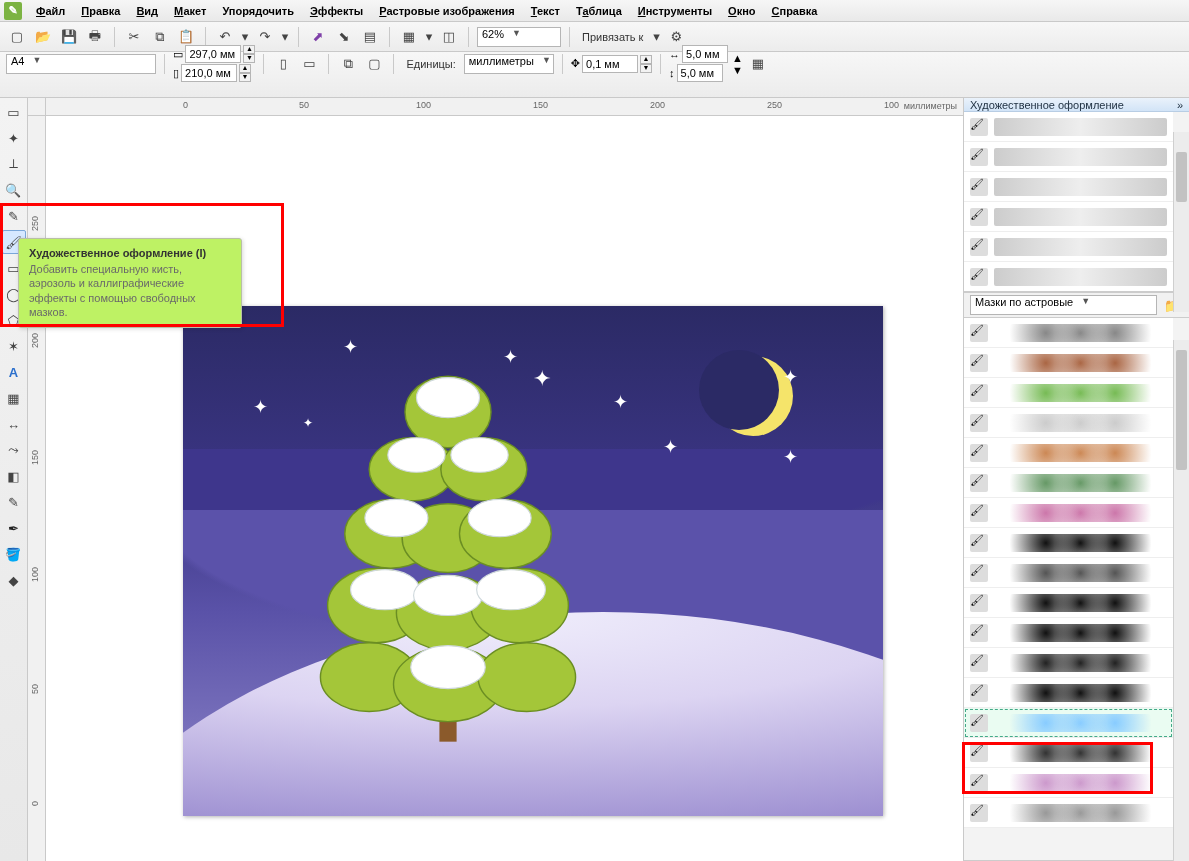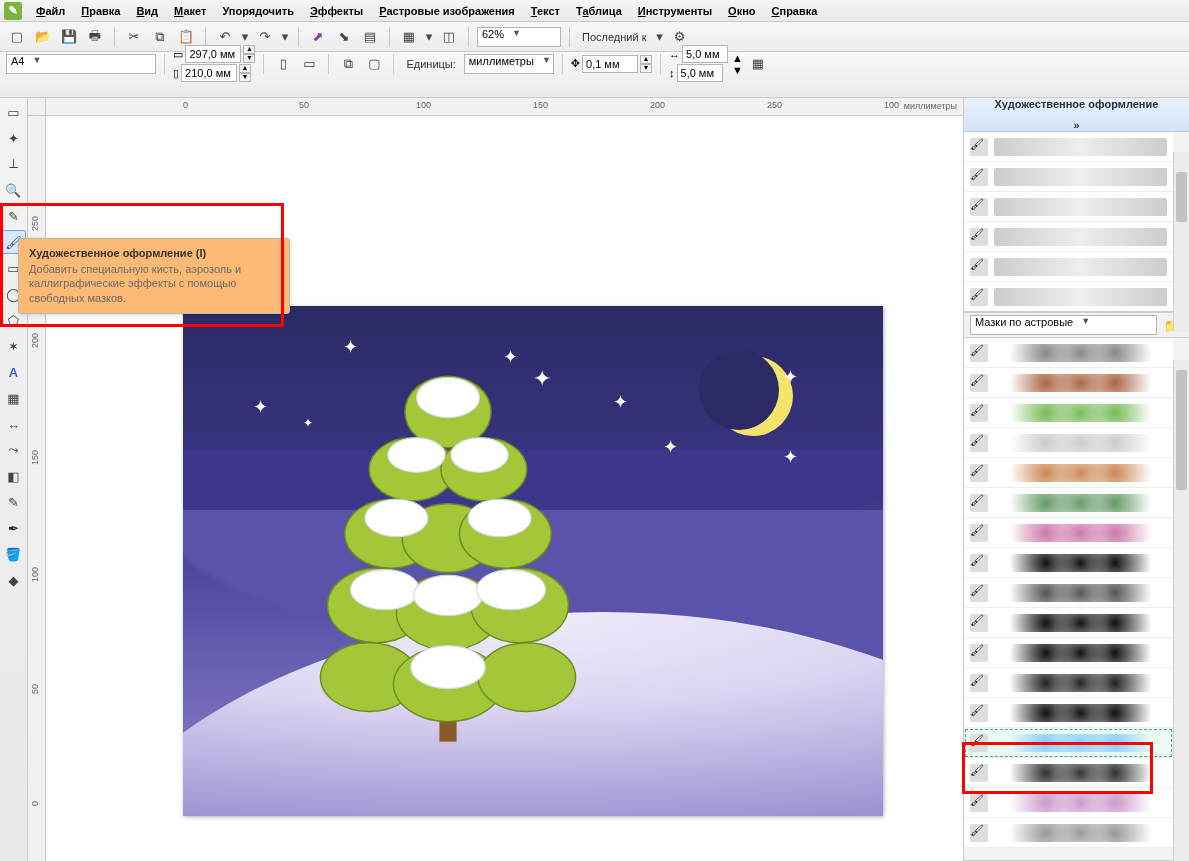--- a/index.html
+++ b/index.html
@@ -46,30 +46,30 @@
   .hill2 { position:absolute; left:-10%; top:40%; width:140%; height:70%; background:radial-gradient(ellipse 130% 90% at 70% 0%, #5b52aa 0%, #5b52aa 50%, transparent 51%); }
   .hill3 { position:absolute; left:-20%; top:60%; width:160%; height:70%; background:radial-gradient(ellipse 130% 90% at 40% 0%, #f0eefc 0%, #dcd4f2 30%, #9b8dd0 70%, #7466b6 100%); border-top-left-radius:50% 100%; border-top-right-radius:50% 100%; }
   .moon { position:absolute; right:90px; top:50px; width:80px; height:80px; }
   .moon::before { content:""; position:absolute; inset:0; border-radius:50%; background:#f5e46a; }
   .moon::after { content:""; position:absolute; left:-14px; top:-6px; width:80px; height:80px; border-radius:50%; background:#2b2a65; }
   .star { position:absolute; color:#fff; font-size:18px; }
   .tree { position:absolute; left:120px; top:20px; width:290px; height:430px; }
   .tree svg { width:100%; height:100%; }
 
   
-  .tooltip { position:absolute; left:18px; top:238px; width:272px; background:#fdba74; border:1px solid #b9bfa6; border-radius:3px; padding:8px 10px; box-shadow:1px 1px 4px rgba(0,0,0,.15); z-index:20; }
+  .tooltip { position:absolute; left:18px; top:238px; width:224px; background:#bef264; border:1px solid #b9bfa6; border-radius:3px; padding:8px 10px; box-shadow:1px 1px 4px rgba(0,0,0,.15); z-index:20; }
   .tooltip .tt-title { font-weight:bold; color:#333; margin-bottom:3px; }
   .tooltip .tt-body { color:#6a6a6a; line-height:1.3; }
 
   
   .redbox { position:absolute; border:3px solid #ff0000; pointer-events:none; z-index:30; }
 
   
   .rpanel { position:absolute; left:963px; top:98px; width:226px; height:763px; background:#f3f3f3; border-left:1px solid #c9c9c9; display:flex; flex-direction:column; }
-  .rpanel-title { height:34px; background:linear-gradient(#eaf2fb,#d2e4f7); border-bottom:1px solid #b8cde4; display:flex; align-items:center; padding:0 6px; font-weight:bold; color:#234; justify-content:space-between;flex-direction:column; }
+  .rpanel-title { height:14px; background:linear-gradient(#eaf2fb,#d2e4f7); border-bottom:1px solid #b8cde4; display:flex; align-items:center; padding:0 6px; font-weight:normal; color:#234; justify-content:space-between; }
   .rpanel-sub { height:20px; padding:3px 6px; color:#333; background:#f1f1f1; border-bottom:1px solid #ddd; }
   .brush-list { overflow-y:auto; border-bottom:1px solid #ccc; }
   .brush-row { height:30px; display:flex; align-items:center; padding:0 6px; gap:6px; border-bottom:1px solid #eee; background:#fff; }
   .brush-row.sel { outline:1px dashed #4a8; outline-offset:-2px; background:#eafcf2; }
   .brush-ic { width:18px; height:18px; background:#ddd; border-radius:2px; }
   .brush-prev { flex:1; height:18px; background:linear-gradient(90deg,#ccc,#eee,#ccc); border-radius:2px; }
   .rpanel-combo { height:26px; display:flex; align-items:center; padding:3px 6px; gap:4px; border-top:1px solid #ccc; border-bottom:1px solid #ccc; background:#f1f1f1; }
   .rpanel-combo .combo { flex:1; }
   .scrolltrack { width:16px; background:#ececec; border-left:1px solid #cfcfcf; position:absolute; right:0; top:22px; bottom:0; }
   .scrolltrack .thumb { position:absolute; left:2px; right:2px; top:20px; height:50px; background:#c2c2c2; border-radius:2px; }
@@ -119,21 +119,21 @@
   <div class="sep"></div>
   <div class="tbtn">▦</div>
   <div class="tbtn" style="width:10px">▾</div>
   <div class="tbtn">◫</div>
   <div class="sep"></div>
   <div class="combo" style="width:84px">
     <span>62%</span>
     <span class="caret">▼</span>
   </div>
   <div class="sep"></div>
-  <span class="label">Последний к</span>
+  <span class="label">Привязать к</span>
   <div class="tbtn" style="width:10px">▾</div>
   <div class="tbtn">⚙</div>
 </div>
 
 <div class="toolbar propbar" style="flex-direction:column; align-items:stretch; padding:0;">
   <div class="row">
     <div class="combo" style="width:150px">
       <span>A4</span>
       <span class="caret">▼</span>
     </div>

